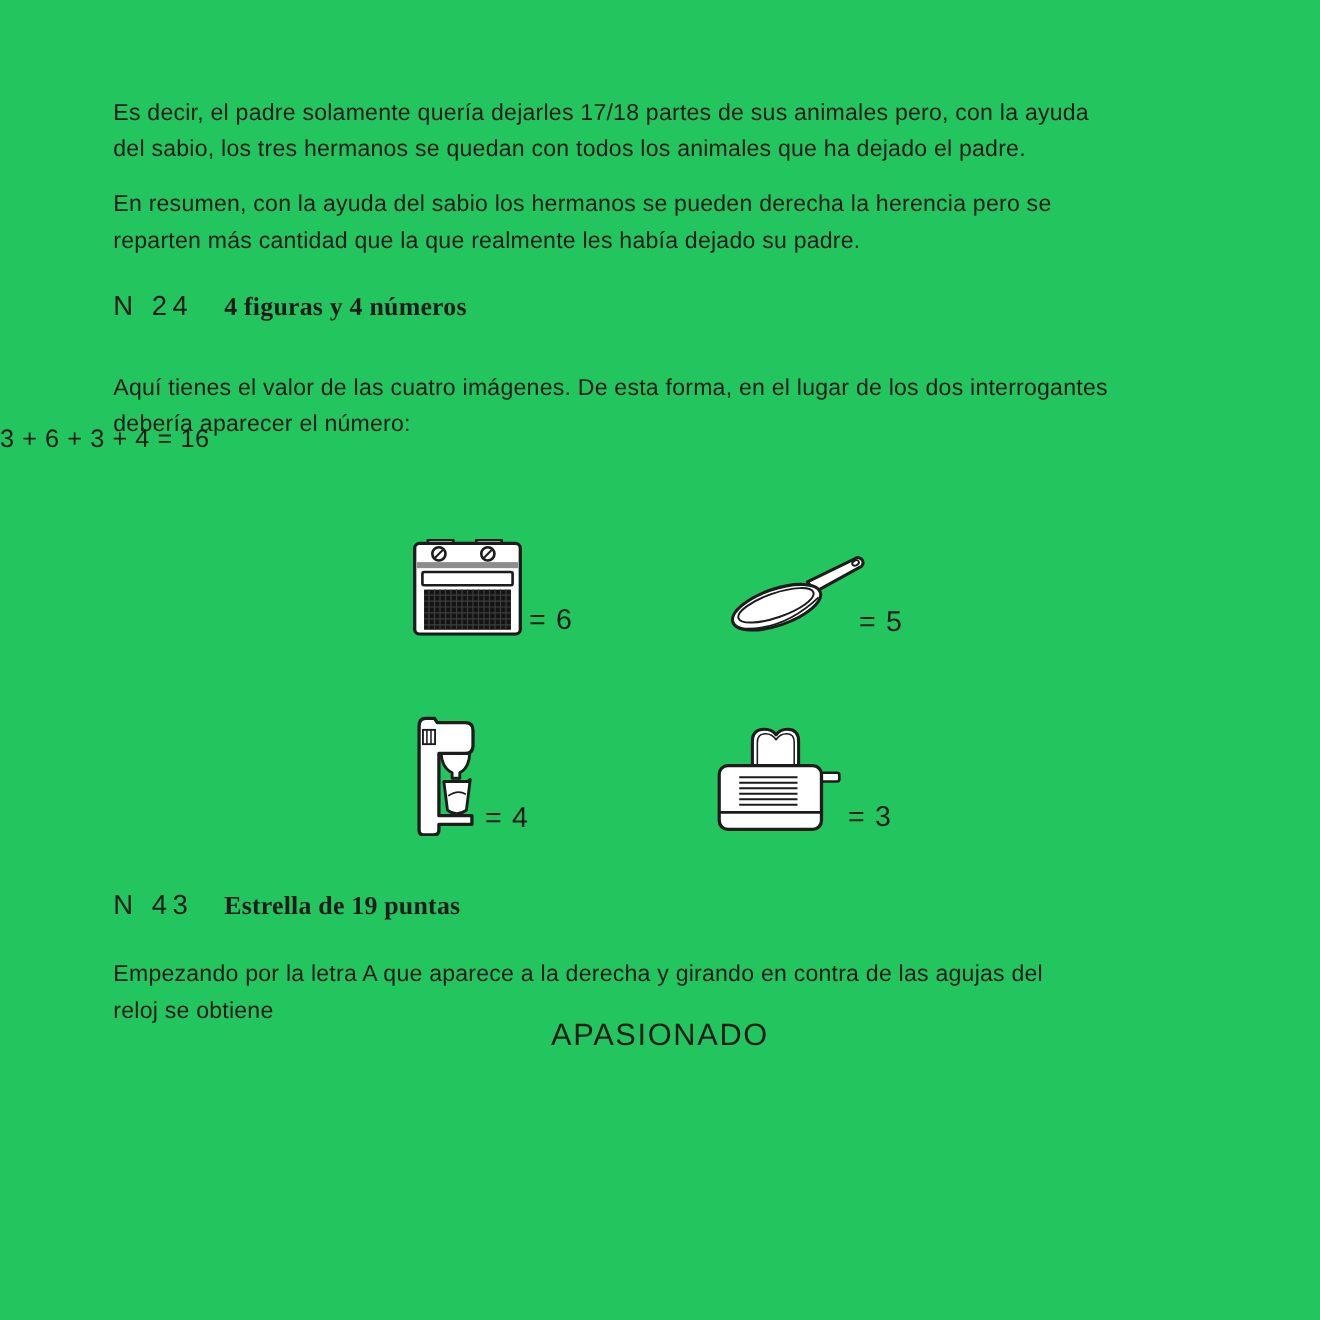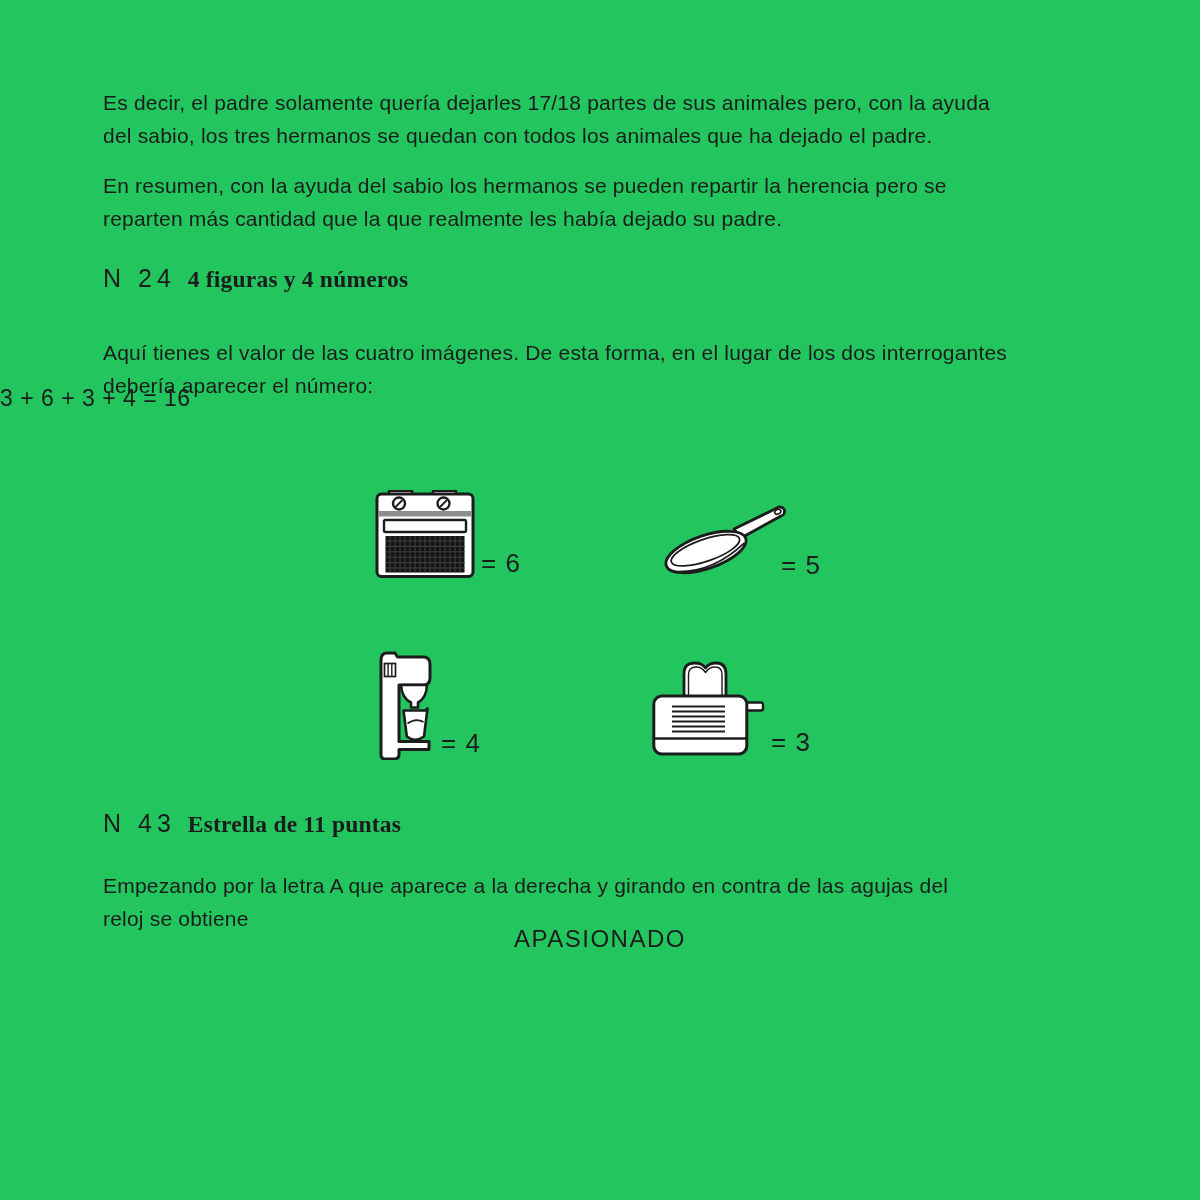--- a/index.html
+++ b/index.html
@@ -27,21 +27,21 @@
     font-family:"Liberation Sans", sans-serif;
     font-size:25px;
     letter-spacing:5px;
     font-weight:400;
     text-align:center;
   }
   .prob-title{
     font-family:"Liberation Serif", serif;
     font-weight:700;
     font-size:23.5px;
-    margin-left:12px;
+    margin-left:28px;
     letter-spacing:0.2px;
   }
   .equation{
     position:absolute;
     left:0;top:385px;width:1200px;
     text-align:left;
     font-size:23px;
     letter-spacing:0.5px;
   }
   .figure{
@@ -54,33 +54,33 @@
     font-size:26px;
     line-height:1;
     letter-spacing:1px;
     padding-bottom:2px;
     white-space:nowrap;
   }
   .answer{
     position:absolute;
     left:0;top:925px;width:1200px;
     text-align:center;
-    font-size:24px;
+    font-size:28px;
     letter-spacing:1.5px;
   }
 </style>
 </head>
 <body>
 
 <div id="page">
 
   <p class="para" style="top:66px">Es decir, el padre solamente quería dejarles 17/18 partes de sus animales pero, con la ayuda
 del sabio, los tres hermanos se quedan con todos los animales que ha dejado el padre.</p>
 
-  <p class="para" style="top:149px">En resumen, con la ayuda del sabio los hermanos se pueden repartir la herencia pero se
+  <p class="para" style="top:149px">En resumen, con la ayuda del sabio los hermanos se pueden derecha la herencia pero se
 reparten más cantidad que la que realmente les había dejado su padre.</p>
 
   <div class="heading" style="top:264px">
     <span class="prob-num">N 24</span>
     <span class="prob-title">4 figuras y 4 números</span>
   </div>
 
   <p class="para" style="top:316px">Aquí tienes el valor de las cuatro imágenes. De esta forma, en el lugar de los dos interrogantes
 debería aparecer el número:</p>
 
@@ -137,21 +137,21 @@
       <rect x="92" y="42.5" width="19" height="8" rx="2" fill="#fff" stroke="#1c1c1c" stroke-width="2.4"></rect>
       <rect x="1.8" y="36" width="93" height="58" rx="8" fill="#fff" stroke="#1c1c1c" stroke-width="3"></rect>
       <path d="M20 46.5H73 M20 51.5H73 M20 56.5H73 M20 61.5H73 M20 66.5H73 M20 71.5H73" stroke="#1c1c1c" stroke-width="1.8" fill="none"></path>
       <line x1="1.8" y1="78.5" x2="94.8" y2="78.5" stroke="#1c1c1c" stroke-width="2.6"></line>
     </svg>
     <span class="fig-value" style="margin-left:4px">= 3</span>
   </div>
 
   <div class="heading" style="top:809px">
     <span class="prob-num">N 43</span>
-    <span class="prob-title">Estrella de 11 puntas</span>
+    <span class="prob-title">Estrella de 19 puntas</span>
   </div>
 
   <p class="para" style="top:849px">Empezando por la letra A que aparece a la derecha y girando en contra de las agujas del
 reloj se obtiene</p>
 
   <div class="answer">APASIONADO</div>
 
 </div>
 
 </body></html>

